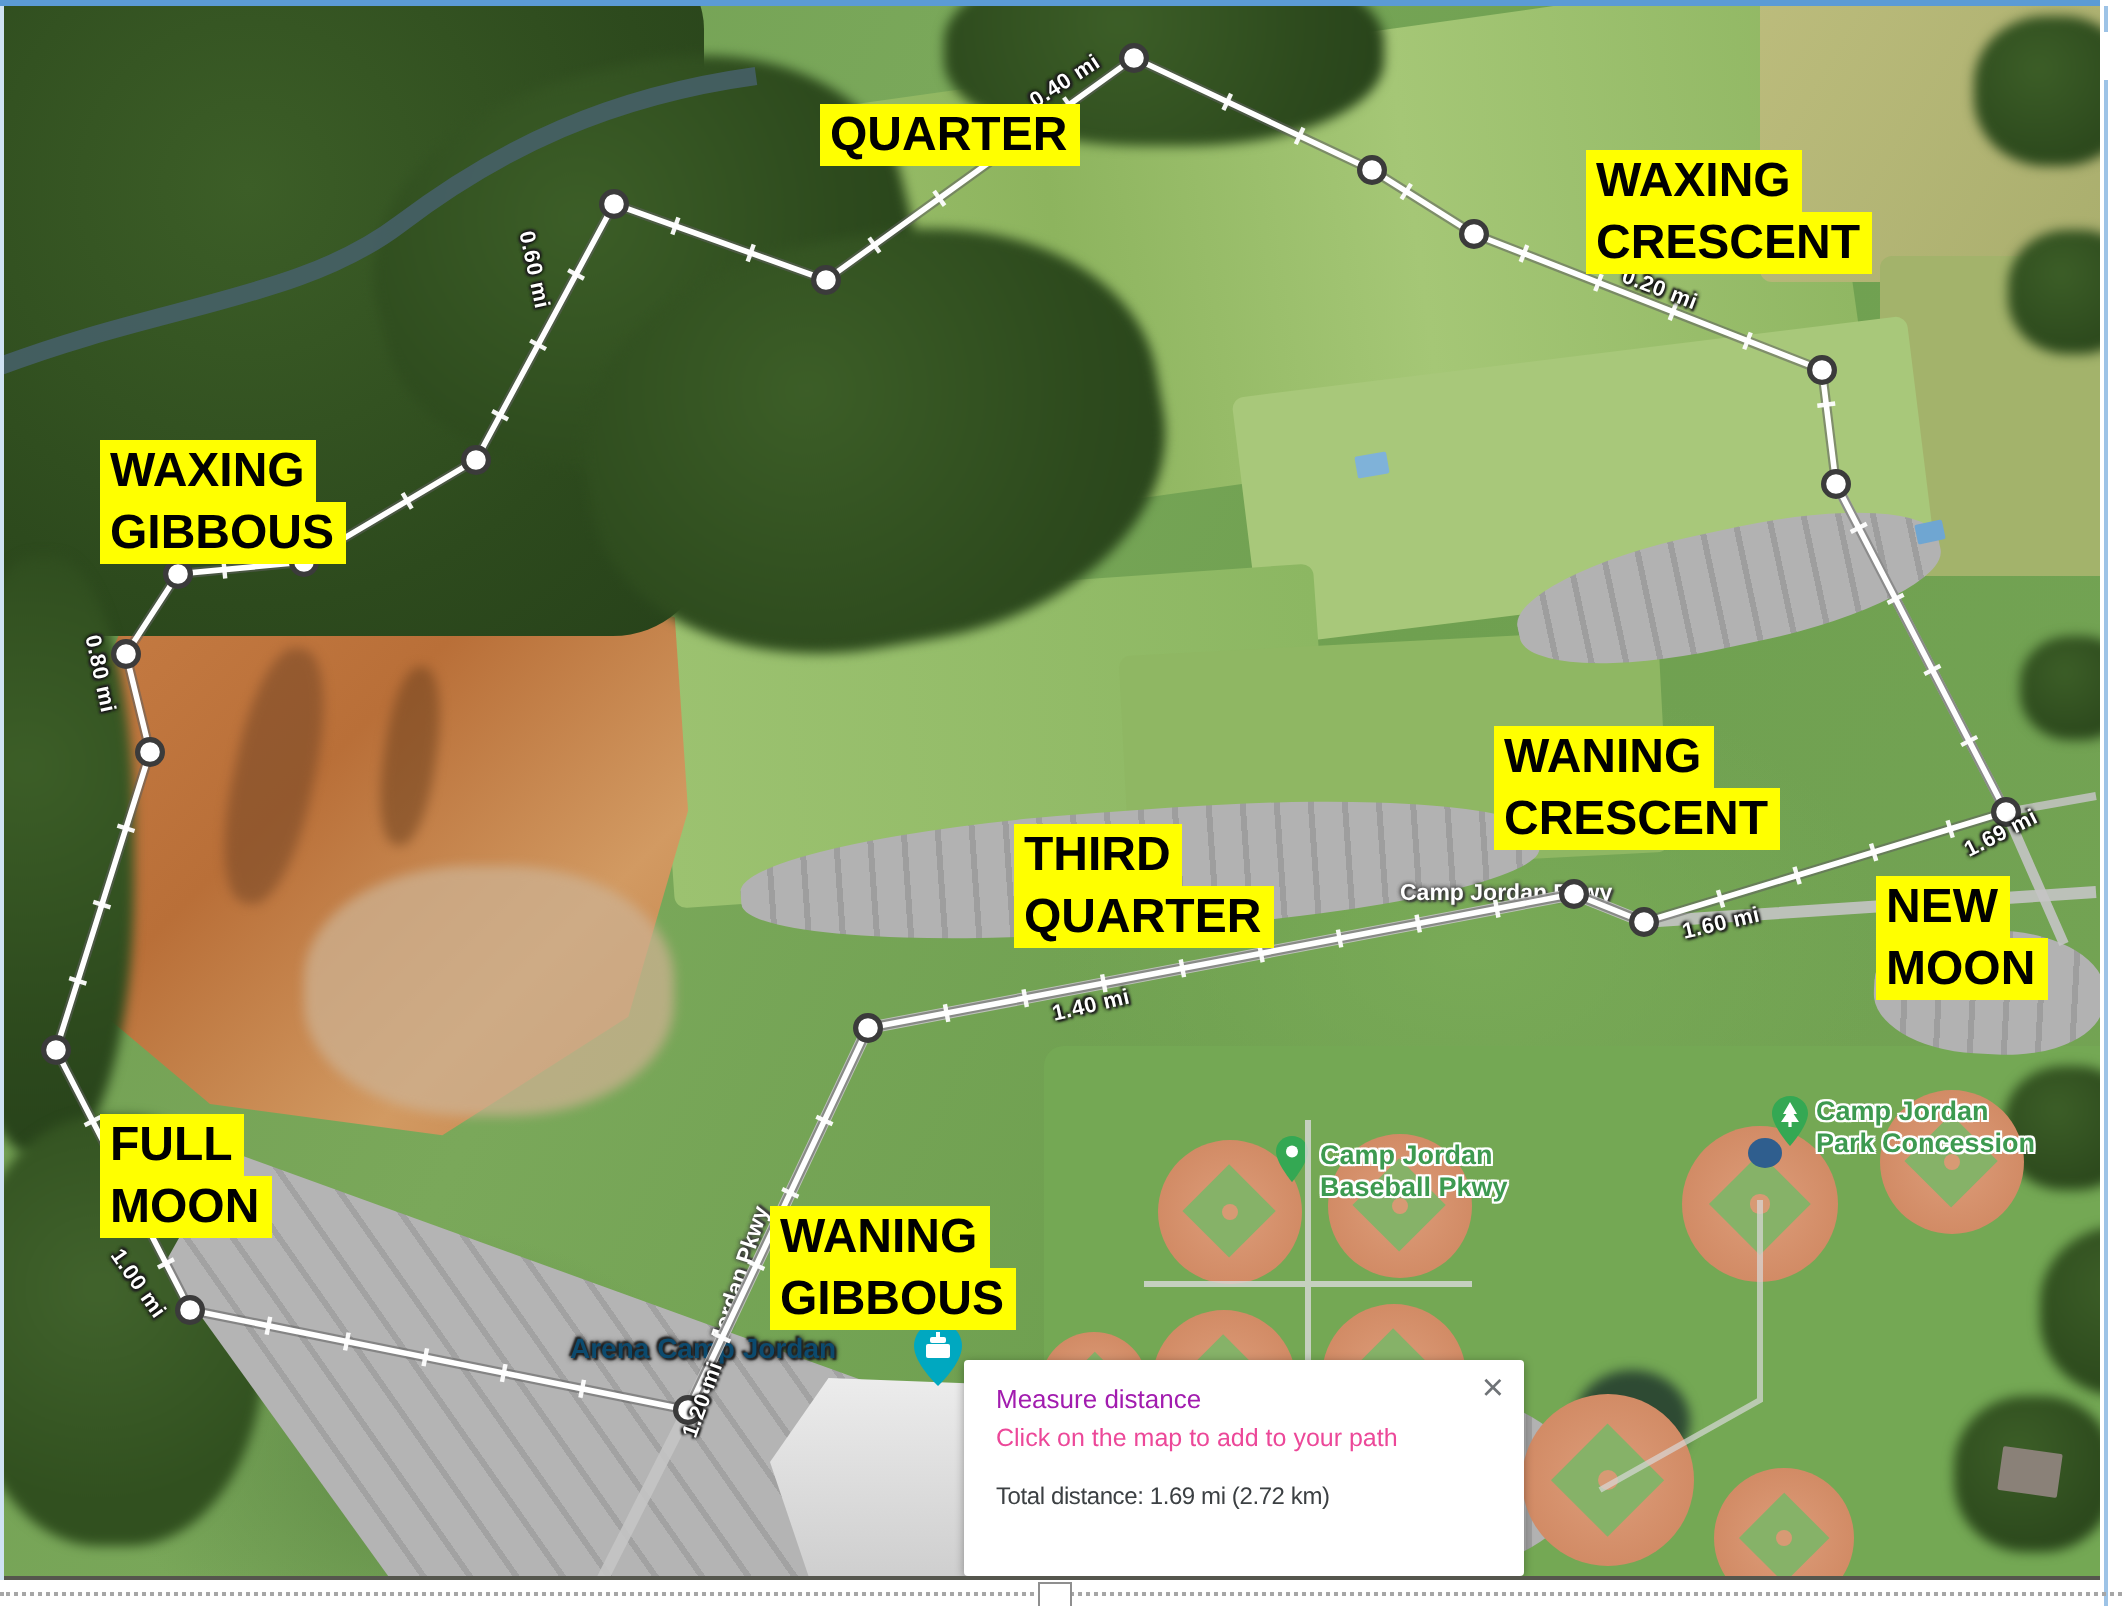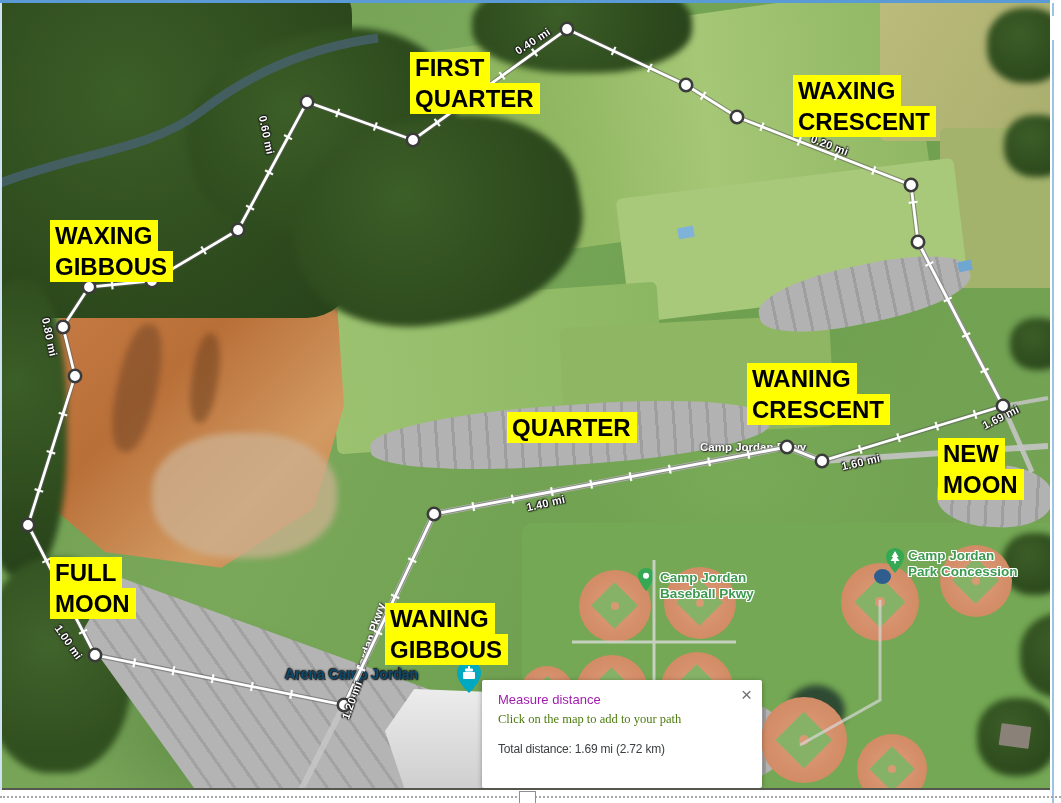--- a/index.html
+++ b/index.html
@@ -55,21 +55,21 @@
       text-shadow:1px 0 0 #fff,-1px 0 0 #fff,0 1px 0 #fff,0 -1px 0 #fff,1px 1px 0 #fff,-1px -1px 0 #fff,1px -1px 0 #fff,-1px 1px 0 #fff;}
   .arena-label{color:#0c4a6e;font-size:14px;font-weight:bold;white-space:nowrap;z-index:25;position:absolute;
       text-shadow:0 0 2px #222,0 0 3px #222,1px 1px 1px #222,-1px -1px 1px #222;}
   .road-label{position:absolute;z-index:15;color:#fff;font-size:11.5px;font-weight:bold;white-space:nowrap;
       transform-origin:center;text-shadow:0 0 2px #3c3c3c,0 0 2px #3c3c3c,1px 1px 1px #3c3c3c;}
 
   
   #measure-panel{position:absolute;left:482px;top:680px;width:280px;height:108px;background:#fff;z-index:80;
       border-radius:2px;box-shadow:0 1px 5px rgba(0,0,0,.35);padding:12px 16px;box-sizing:border-box;}
   #measure-panel .mp-title{color:#a21caf;font-size:13px;margin:0 0 5px 0;}
-  #measure-panel .mp-hint{color:#4d7c0f;font-size:12.5px;margin:0 0 13px 0;font-family:Liberation Serif, serif;}
+  #measure-panel .mp-hint{color:#ec4899;font-size:12.5px;margin:0 0 13px 0;}
   #measure-panel .mp-line{color:#3c4043;font-size:12px;line-height:19px;letter-spacing:-0.2px;white-space:nowrap;}
   #measure-panel .mp-close{position:absolute;right:10px;top:5px;font-size:19px;color:#6f7377;cursor:pointer;line-height:19px;}
 
   
   #map-toggle{position:absolute;left:16px;top:711px;width:76px;height:76px;z-index:70;border-radius:10px;
       border:2px solid #18191a;box-sizing:border-box;overflow:hidden;cursor:pointer;
       box-shadow:0 1px 4px rgba(0,0,0,.45);
       background:linear-gradient(180deg,#d9ecd0 0%,#cfe6c3 55%,#b9d4ae 72%,#c9e0ba 100%);}
   #map-toggle .river{position:absolute;left:-8px;top:-6px;width:46px;height:26px;border-radius:50%;
       background:#a8d4f0;transform:rotate(-18deg);}
@@ -298,40 +298,40 @@
         <g fill="#fff">
           <rect x="7" y="12" width="12" height="7" rx="1"></rect>
           <rect x="9" y="8.5" width="8" height="3" rx="1"></rect>
           <rect x="12" y="6" width="2" height="3"></rect>
         </g>
       </svg>
   </div>
   <div class="arena-label" style="left:285px;top:666px;">Arena Camp Jordan</div>
 
   <div class="moon" style="left:410px;top:52px;">
-    <div class="ml-line"><span>FIRST</span></div>
     <div class="ml-line"><span>QUARTER</span></div>
   </div>
   <div class="moon" style="left:793px;top:75px;">
     <div class="ml-line"><span>WAXING</span></div>
     <div class="ml-line"><span>CRESCENT</span></div>
   </div>
   <div class="moon" style="left:50px;top:220px;">
     <div class="ml-line"><span>WAXING</span></div>
     <div class="ml-line"><span>GIBBOUS</span></div>
   </div>
   <div class="moon" style="left:747px;top:363px;">
     <div class="ml-line"><span>WANING</span></div>
     <div class="ml-line"><span>CRESCENT</span></div>
   </div>
   <div class="moon" style="left:938px;top:438px;">
     <div class="ml-line"><span>NEW</span></div>
     <div class="ml-line"><span>MOON</span></div>
   </div>
   <div class="moon" style="left:507px;top:412px;">
+    <div class="ml-line"><span>THIRD</span></div>
     <div class="ml-line"><span>QUARTER</span></div>
   </div>
   <div class="moon" style="left:50px;top:557px;">
     <div class="ml-line"><span>FULL</span></div>
     <div class="ml-line"><span>MOON</span></div>
   </div>
   <div class="moon" style="left:385px;top:603px;">
     <div class="ml-line"><span>WANING</span></div>
     <div class="ml-line"><span>GIBBOUS</span></div>
   </div>

